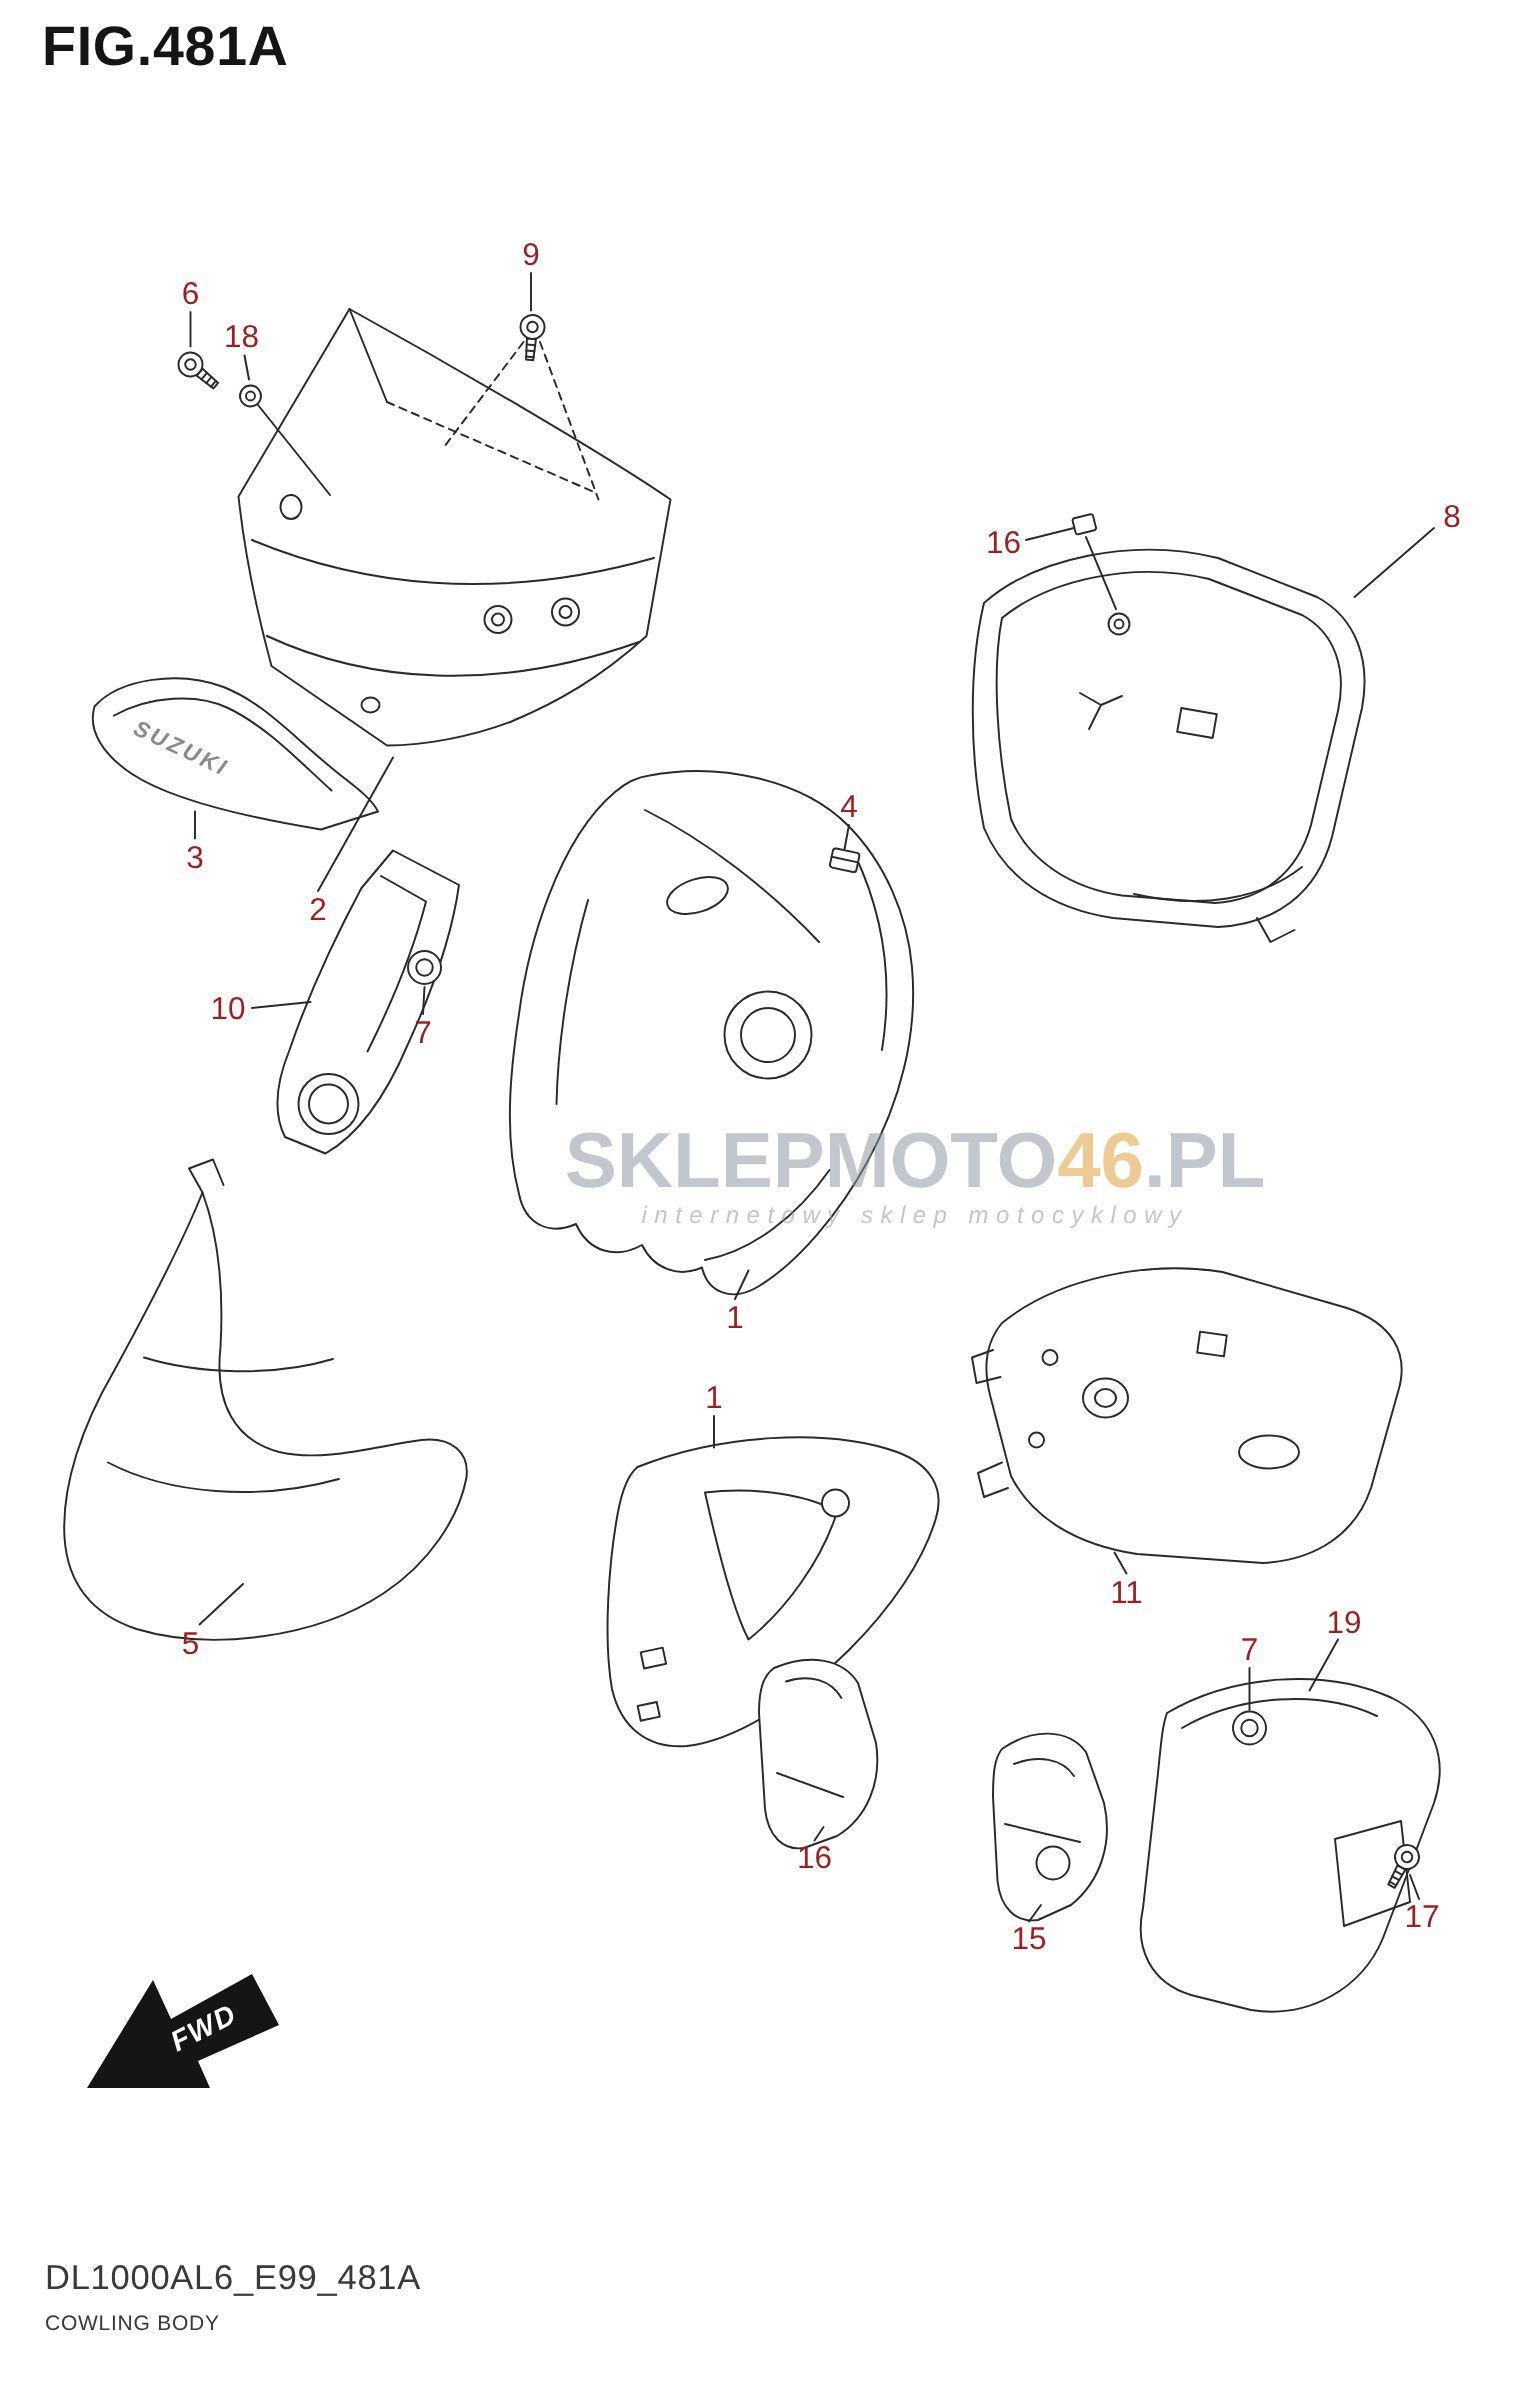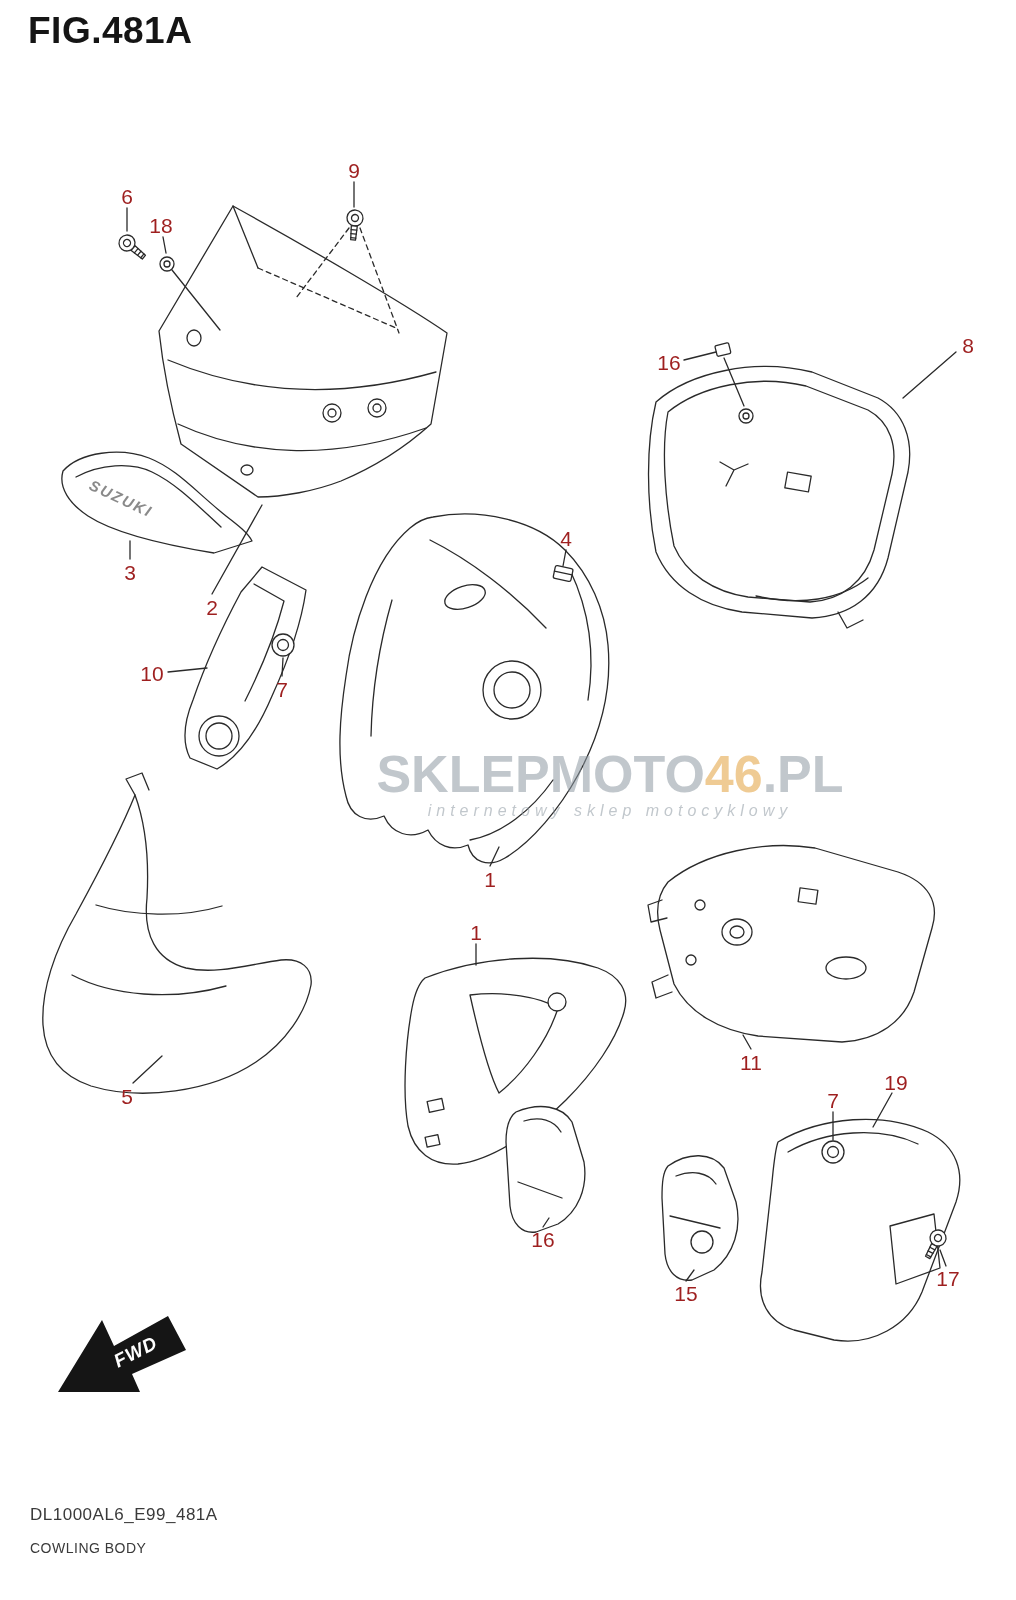--- a/index.html
+++ b/index.html
@@ -4,21 +4,21 @@
 <style>
   html,body{margin:0;padding:0;background:#ffffff;}
   .canvas{
     position:relative;width:1016px;height:1600px;background:#fff;
     font-family:"Liberation Sans",sans-serif;overflow:hidden;
   }
   .fig-title{
     position:absolute;left:28px;top:10px;margin:0;
     font-size:37px;font-weight:800;color:#151515;letter-spacing:.5px;
   }
-  .footer-code{position:absolute;left:30px;top:1505px;font-size:17px;color:#3a3a3a;letter-spacing:.5px;}
+  .footer-code{position:absolute;left:30px;top:1505px;font-size:23px;color:#3a3a3a;letter-spacing:.5px;}
   .footer-name{position:absolute;left:30px;top:1540px;font-size:14px;color:#3a3a3a;letter-spacing:.5px;}
   .diagram{position:absolute;left:0;top:0;}
   .diagram path,.diagram line,.diagram circle,.diagram ellipse,.diagram rect,.diagram polyline{
     stroke:var(--line,#2a2a2a);stroke-width:1.3;fill:none;stroke-linejoin:round;stroke-linecap:round;
   }
   .diagram .fw{fill:#ffffff;}
   .diagram .dash line{stroke-dasharray:5 4;}
   .diagram .dark{fill:#151515;stroke:none;}
   .diagram text{stroke:none;}
   .brand{font-family:"Liberation Sans",sans-serif;font-size:15px;font-weight:bold;font-style:italic;letter-spacing:2px;fill:#8a8a8a;}

